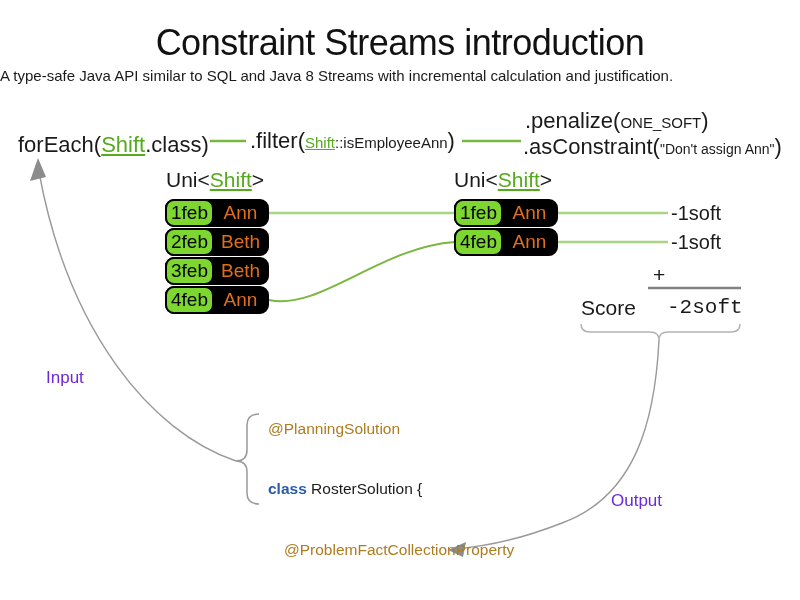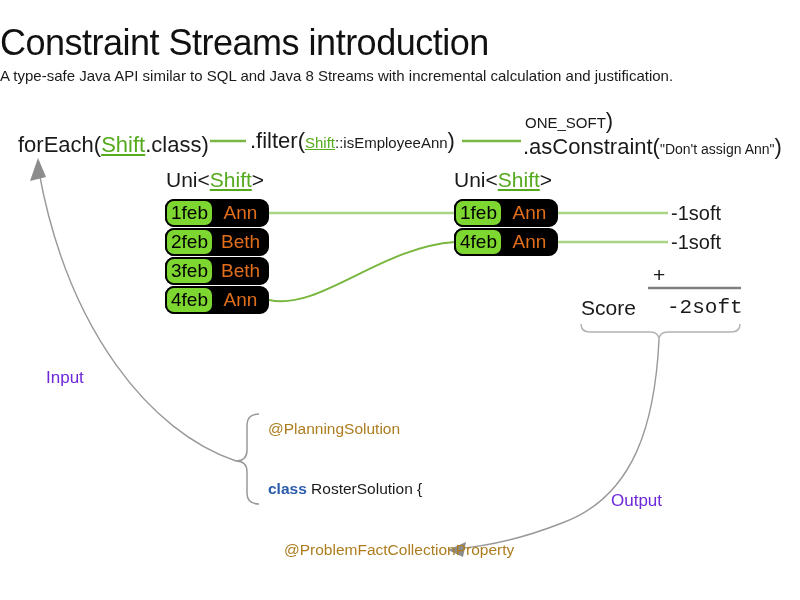--- a/index.html
+++ b/index.html
@@ -1,19 +1,19 @@
 <!DOCTYPE html>
 <html><head>
 <meta charset="utf-8">
 <style>
   * { box-sizing: border-box; margin: 0; padding: 0; }
   body { background: #ffffff; font-family: "Liberation Sans", sans-serif; }
   .canvas { position: relative; width: 800px; height: 600px; background: #ffffff; overflow: hidden; }
 
-  .title { position: absolute; top: 22px; left: 0; width: 800px; text-align: left;
+  .title { position: absolute; top: 22px; left: 0; width: 800px; text-align: center;
            font-size: 36px; font-weight: 400; color: #111; letter-spacing: -0.5px; }
   .subtitle { position: absolute; top: 67px; left: 0; width: 800px; text-align: left;
               font-size: 15px; color: #1a1a1a; }
 
   .pipe { position: absolute; white-space: nowrap; color: #1a1a1a; display: flex; align-items: baseline; }
   .pipe .big { font-size: 22px; }
   .pipe .small { font-size: 15px; }
   .pipe .tiny { font-size: 14px; }
   #foreach-line   { left: 18px;  top: 132px; font-size: 22px; }
   #filter-line    { left: 250px; top: 128px; }
@@ -91,20 +91,21 @@
   </div>
 
   <div class="pipe" id="filter-line">
     <span class="big">.filter(</span>
     <span class="small t-green">Shift</span>
     <span class="small">::isEmployeeAnn</span>
     <span class="big">)</span>
   </div>
 
   <div class="pipe" id="penalize-line">
+    <span class="big">.penalize(</span>
     <span class="small">ONE_SOFT</span>
     <span class="big">)</span>
   </div>
 
   <div class="pipe" id="asconstraint-line">
     <span class="big">.asConstraint(</span>
     <span class="tiny">"Don't assign Ann"</span>
     <span class="big">)</span>
   </div>
 

